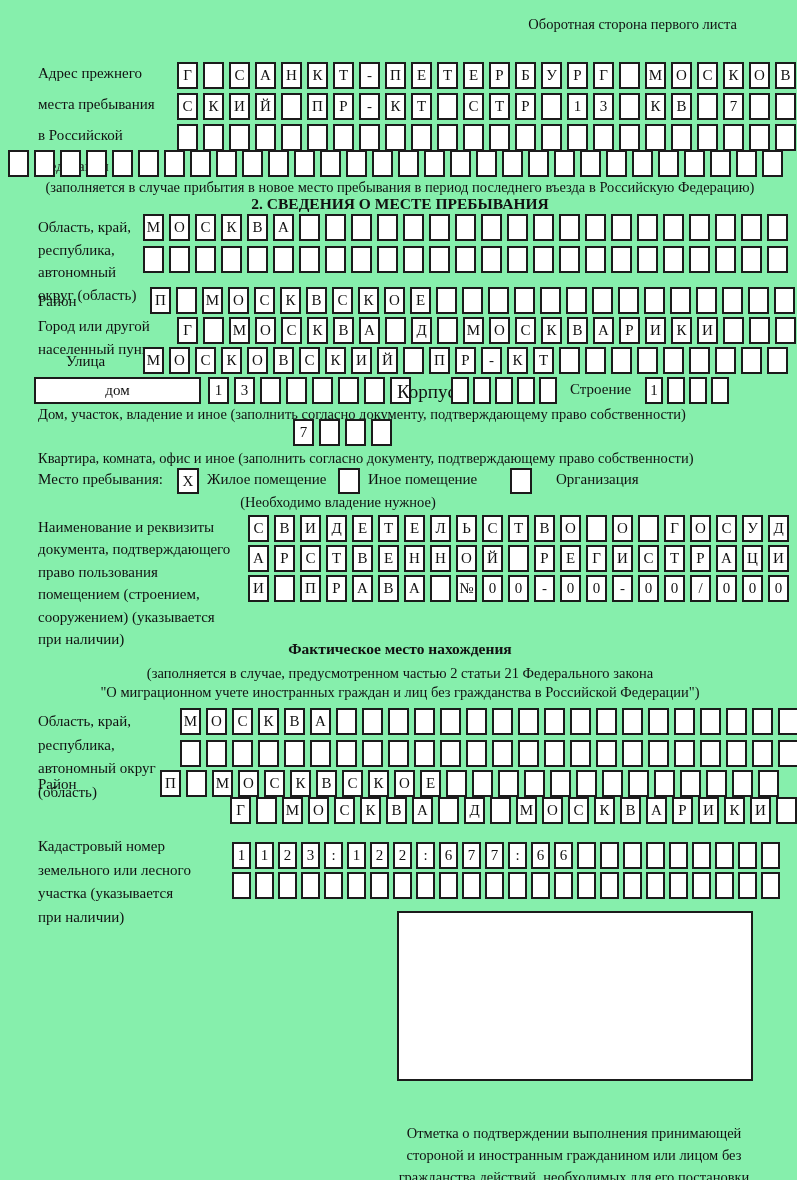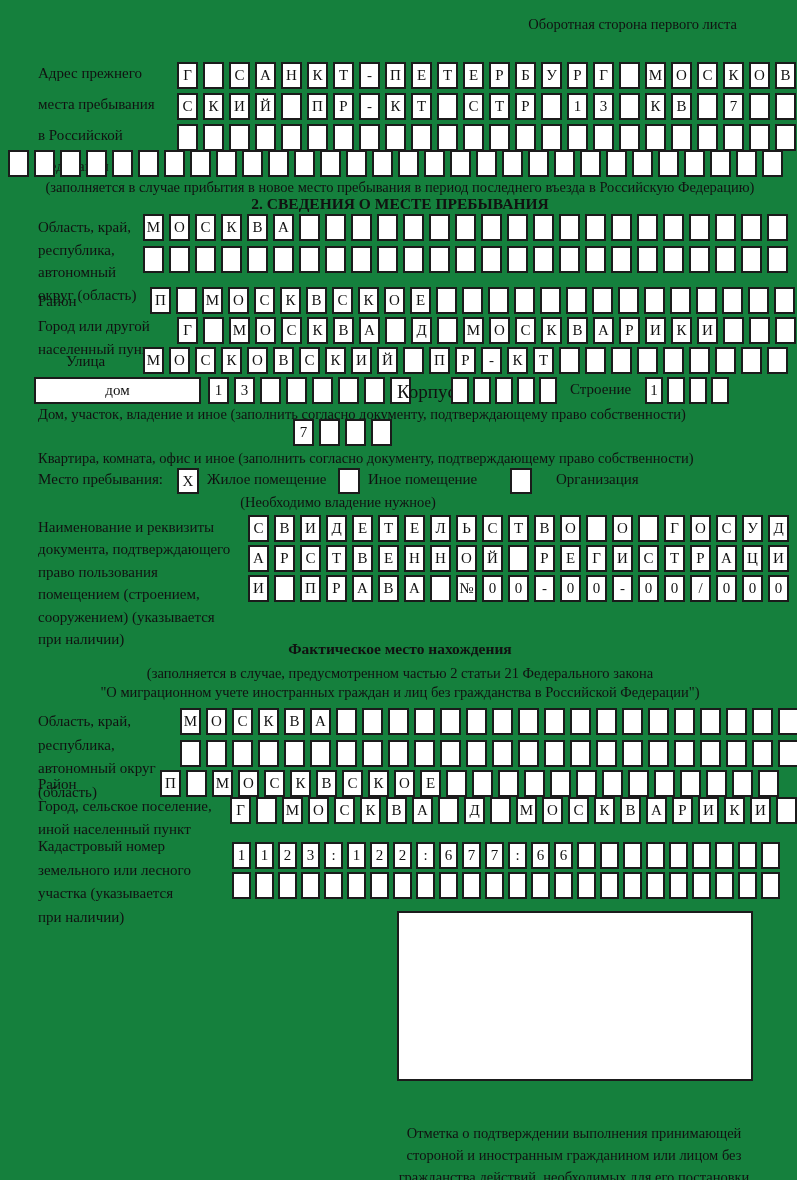--- a/index.html
+++ b/index.html
@@ -1,17 +1,17 @@
 <!DOCTYPE html>
 <html><head>
 <meta charset="utf-8">
 <style>
   html,body{margin:0;padding:0;background:#fff;}
   .page{
-    position:relative;width:797px;height:1180px;background:#15803d;
+    position:relative;width:797px;height:1180px;background:#86efac;
     font-family:"Liberation Serif","DejaVu Serif",serif;color:#111;overflow:hidden;
   }
   .abs{position:absolute;}
   .lbl{font-size:15px;line-height:31px;white-space:nowrap;}
   .lbl-sm{font-size:15px;line-height:22.5px;white-space:nowrap;}
   .cap{font-size:14.5px;white-space:nowrap;}
   .center{left:0;width:800px;text-align:center;}
   .bold{font-weight:bold;}
   .cellrow{display:flex;gap:5px;}
   .cellrow.sm{gap:4px;}
@@ -495,21 +495,20 @@
       <span class="cell"></span>
       <span class="cell"></span>
       <span class="cell"></span>
       <span class="cell"></span>
       <span class="cell"></span>
       <span class="cell"></span>
       <span class="cell"></span>
       <span class="cell"></span>
     </div>
 
-  <div class="abs lbl-sm" style="left:38px;top:795px;">Город, сельское поселение,<br>иной населенный пункт</div>
   <div class="abs cellrow" style="left:230px;top:797px;">
       <span class="cell">Г</span>
       <span class="cell"></span>
       <span class="cell">М</span>
       <span class="cell">О</span>
       <span class="cell">С</span>
       <span class="cell">К</span>
       <span class="cell">В</span>
       <span class="cell">А</span>
       <span class="cell"></span>

